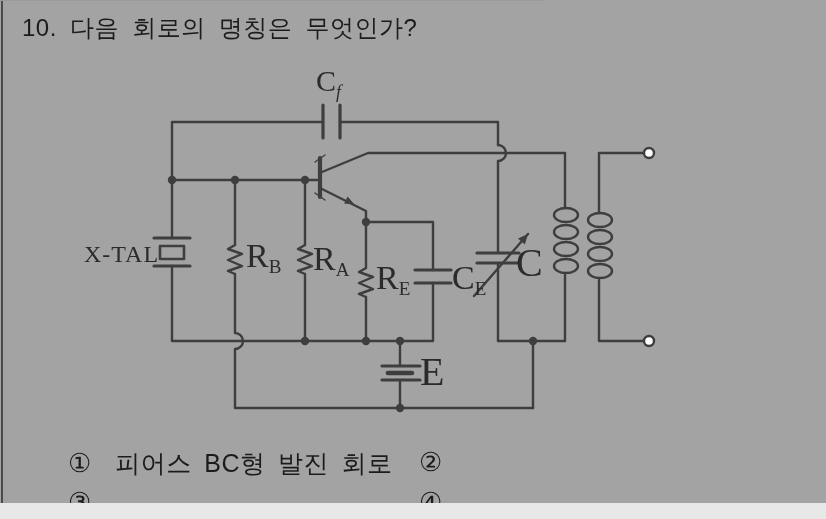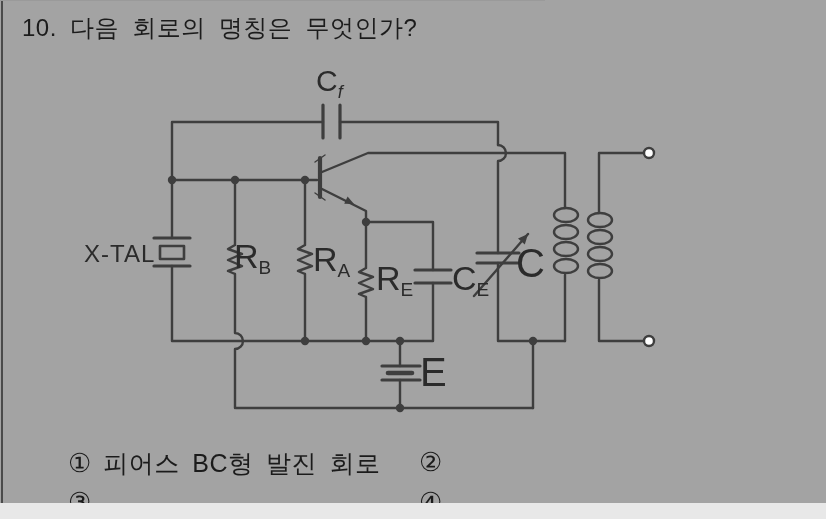--- a/index.html
+++ b/index.html
@@ -9,35 +9,35 @@
   }
   .edge-left{position:absolute;left:1px;top:0;width:2px;height:519px;background:#4a4a4a;}
   .edge-top{position:absolute;left:0;top:0;width:545px;height:1px;background:#9a9a9a;}
   .frag{position:absolute;top:515px;height:4px;background:#2f2f2f;}
   .title{
     position:absolute;left:22px;top:12px;font-size:24px;color:#1c1c1c;
     letter-spacing:.5px;word-spacing:6px;white-space:nowrap;
   }
   svg.circuit{position:absolute;left:0;top:0;}
   .clabel{
-    position:absolute;font-family:Liberation Sans, sans-serif;
+    position:absolute;font-family:Liberation Serif, serif;
     color:#2b2b2b;line-height:1;white-space:nowrap;
   }
   .clabel .main{font-size:34px;}
   .clabel .sub{font-size:19px;vertical-align:-6px;}
   .clabel.small{font-size:24px;letter-spacing:1px;}
   .clabel.cf .main{font-size:30px;}
   .clabel.cf .sub{font-size:18px;font-style:italic;vertical-align:-7px;}
   .clabel.big{font-size:40px;}
   .opt{
     position:absolute;display:flex;align-items:baseline;gap:12px;
     color:#1b1b1b;white-space:nowrap;
   }
   .opt .marker{font-size:26px;}
-  .opt .label{font-size:25px;letter-spacing:.5px;word-spacing:5px;}
+  .opt .label{font-size:25px;letter-spacing:.5px;word-spacing:5px;margin-left:12px;}
 </style>
 </head>
 <body>
 
 <div class="page">
 
   <div class="edge-left"></div>
   <div class="edge-top"></div>
   <div class="frag" style="left:137px;width:118px"></div>
   <div class="frag" style="left:281px;width:115px"></div>
@@ -125,21 +125,21 @@
     </g>
 
     <g fill="#3e3e3e" stroke="none">
       <polygon points="354,204 344.2,203.7 347.6,196.5"></polygon>
       <polygon points="528,234 524.8,244.5 518,238.5"></polygon>
     </g>
   </svg>
 
   <div class="clabel cf" style="left:316px;top:66px"><span class="main">C</span><span class="sub">f</span></div>
   <div class="clabel small" style="left:84px;top:242px">X-TAL</div>
-  <div class="clabel" style="left:234px;top:239px"><span class="main">R</span><span class="sub">B</span></div>
+  <div class="clabel" style="left:246px;top:239px"><span class="main">R</span><span class="sub">B</span></div>
   <div class="clabel" style="left:313px;top:242px"><span class="main">R</span><span class="sub">A</span></div>
   <div class="clabel" style="left:376px;top:261px"><span class="main">R</span><span class="sub">E</span></div>
   <div class="clabel" style="left:452px;top:261px"><span class="main">C</span><span class="sub">E</span></div>
   <div class="clabel big" style="left:516px;top:243px">C</div>
   <div class="clabel big" style="left:420px;top:352px">E</div>
 
   <div class="opt" style="left:68px;top:447px">
     <span class="marker">①</span>
     <span class="label">피어스 BC형 발진 회로</span>
   </div>

